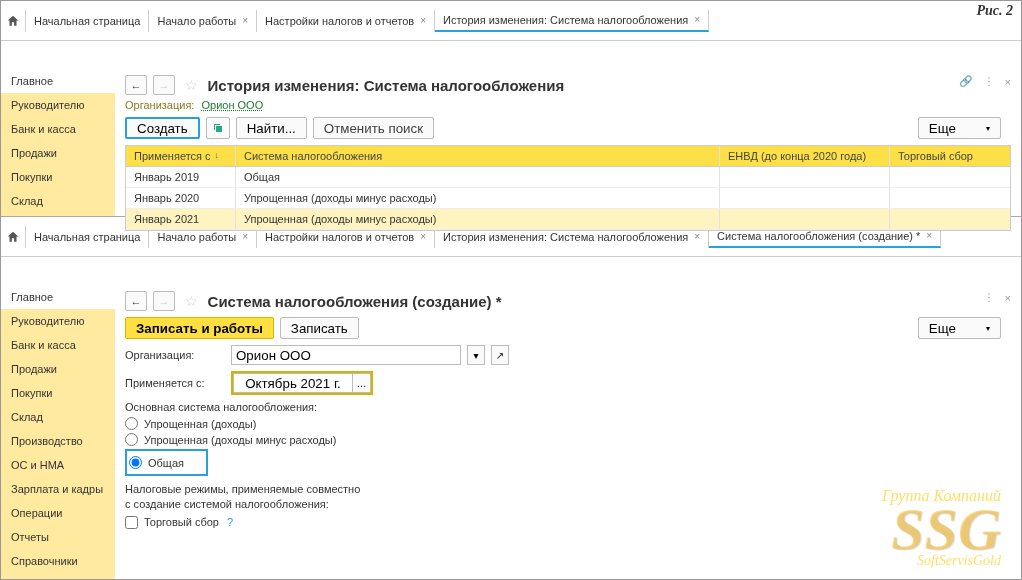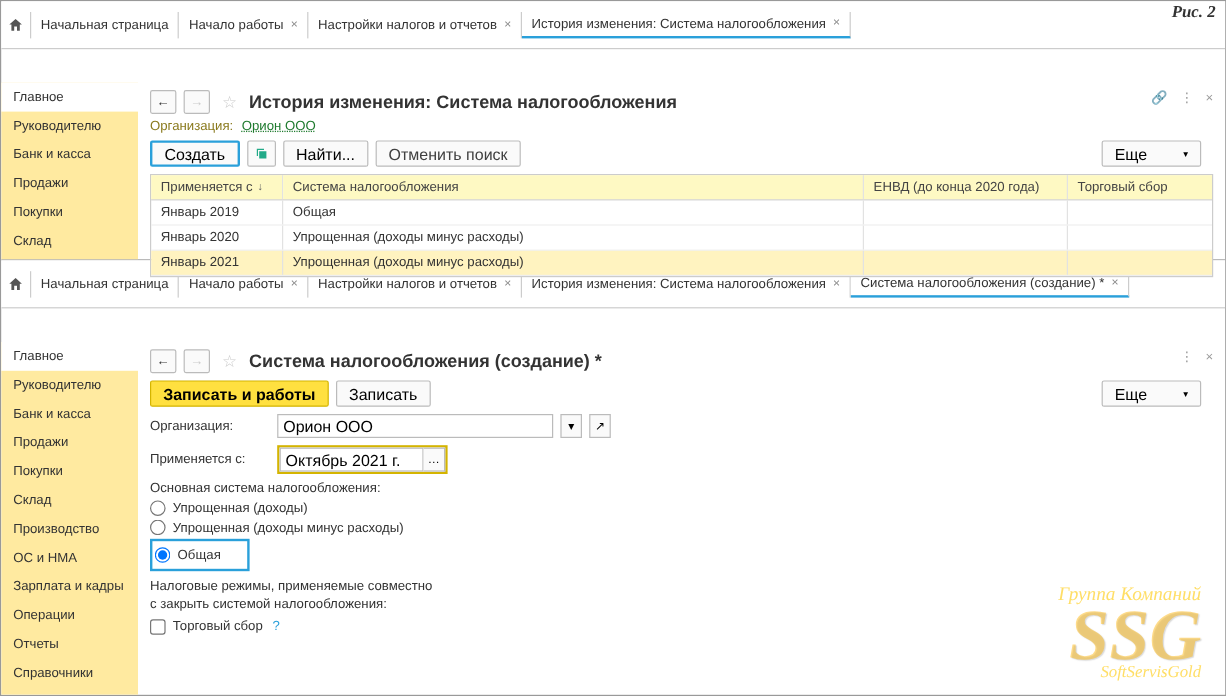--- a/index.html
+++ b/index.html
@@ -29,35 +29,35 @@
   .toolbar { display: flex; align-items: center; gap: 6px; margin-bottom: 6px; }
   .btn { height: 22px; padding: 0 10px; border: 1px solid #bbb; background: #fafafa; border-radius: 2px; cursor: pointer; display: inline-flex; align-items: center; }
   .btn.highlight-blue { border: 2px solid #2aa0da; }
   .btn.small { width: 24px; padding: 0; justify-content: center; }
   .btn.disabled { color: #404040; }
   .btn.yellow { background: #ffe040; border-color: #d4b400; font-weight: bold; }
   .more-btn { position: absolute; right: 10px; gap: 28px; }
   .table { border: 1px solid #ccc; }
   .thead, .trow { display: flex; }
   .th, .td { padding: 4px 8px; border-right: 1px solid #e2e2e2; overflow: hidden; white-space: nowrap; }
-  .th { background: #fef9c3; color: #444; display: flex; align-items: flex-start; gap: 4px; }
+  .th { background: #fde047; color: #444; display: flex; align-items: flex-start; gap: 4px; }
   .thead { border-bottom: 1px solid #ccc; }
   .trow { border-bottom: 1px solid #eee; }
   .trow.sel { background: #fff3c0; }
   .col1 { width: 110px; }
   .col2 { flex: 1; }
   .col3 { width: 170px; }
   .col4 { width: 120px; border-right: none; }
   .sort-icon { font-size: 9px; color: #666; }
   .divider { height: 1px; background: #aaa; }
   .form-row { display: flex; align-items: center; margin: 6px 0; gap: 6px; }
   .form-label { width: 100px; }
   .input { height: 20px; border: 1px solid #bbb; padding: 0 4px; background: #fff; }
   .input.org { width: 230px; }
-  .input.date { width: 120px; }
+  .input.date { width: 120px; text-align: center; }
   .date-group { border: 2px solid #d4b400; display: inline-flex; }
   .date-btn { width: 18px; height: 20px; border: 1px solid #bbb; border-left: none; background: #fafafa; display: flex; align-items: center; justify-content: center; cursor: pointer; font-size: 10px; }
   .section-label { margin-top: 6px; margin-bottom: 4px; }
   .radio-row { display: flex; align-items: center; gap: 4px; margin: 3px 0; }
   .radio-row input[type=radio], .check-row input[type=checkbox] { margin-right: 2px; }
   .radio-general { border: 2px solid #2aa0da; padding: 2px 22px 2px 2px; display: inline-flex; }
   .check-row { display: flex; align-items: center; gap: 4px; margin: 3px 0; }
   .help { color: #2aa0da; margin-left: 4px; cursor: pointer; }
   .note { margin-top: 6px; line-height: 1.4; }
   .watermark { position: absolute; right: 20px; bottom: 10px; text-align: right; pointer-events: none; }
@@ -268,21 +268,21 @@
           <input type="radio" name="taxsys" style="">
           <span>Упрощенная (доходы минус расходы)</span>
         </div>
       <div><span class="radio-general">
             <span class="radio-row">
               <input type="radio" name="taxsys" checked="" style="">
               <span>Общая</span>
             </span>
           </span></div>
       <div class="note" style="white-space:pre-line;">Налоговые режимы, применяемые совместно
-с закрыть системой налогообложения:</div>
+с создание системой налогообложения:</div>
       <div class="check-row">
           <input type="checkbox" style="">
           <span>Торговый сбор</span>
           <span class="help">?</span>
         </div>
 
       <div class="watermark">
         <div class="gk">Группа Компаний</div>
         <div class="ssg">SSG</div>
         <div class="ssg-sub">SoftServisGold</div>

